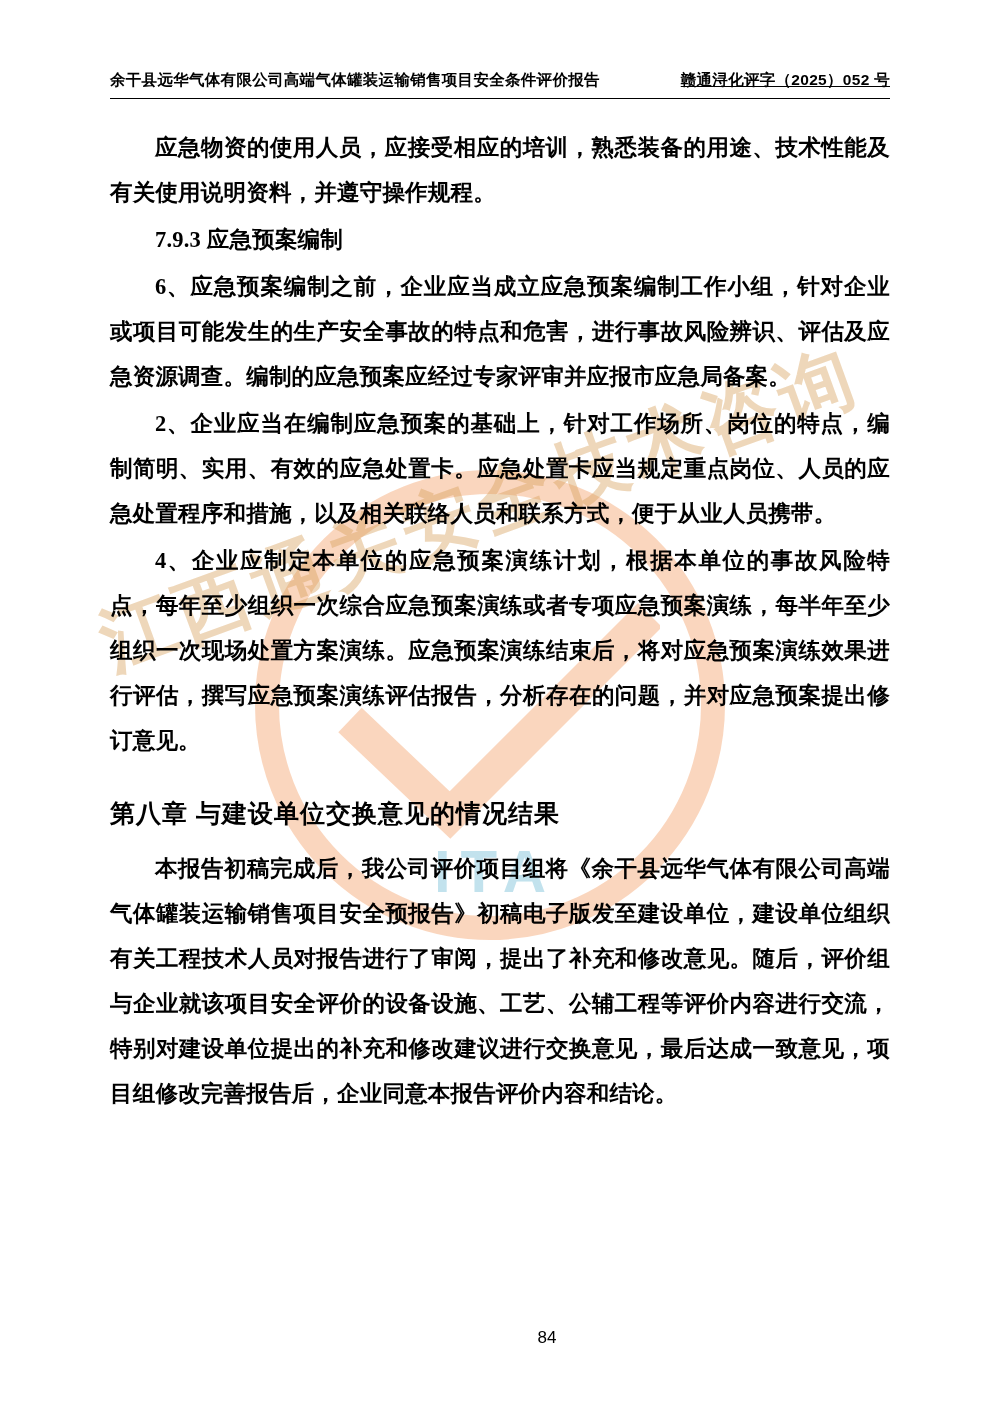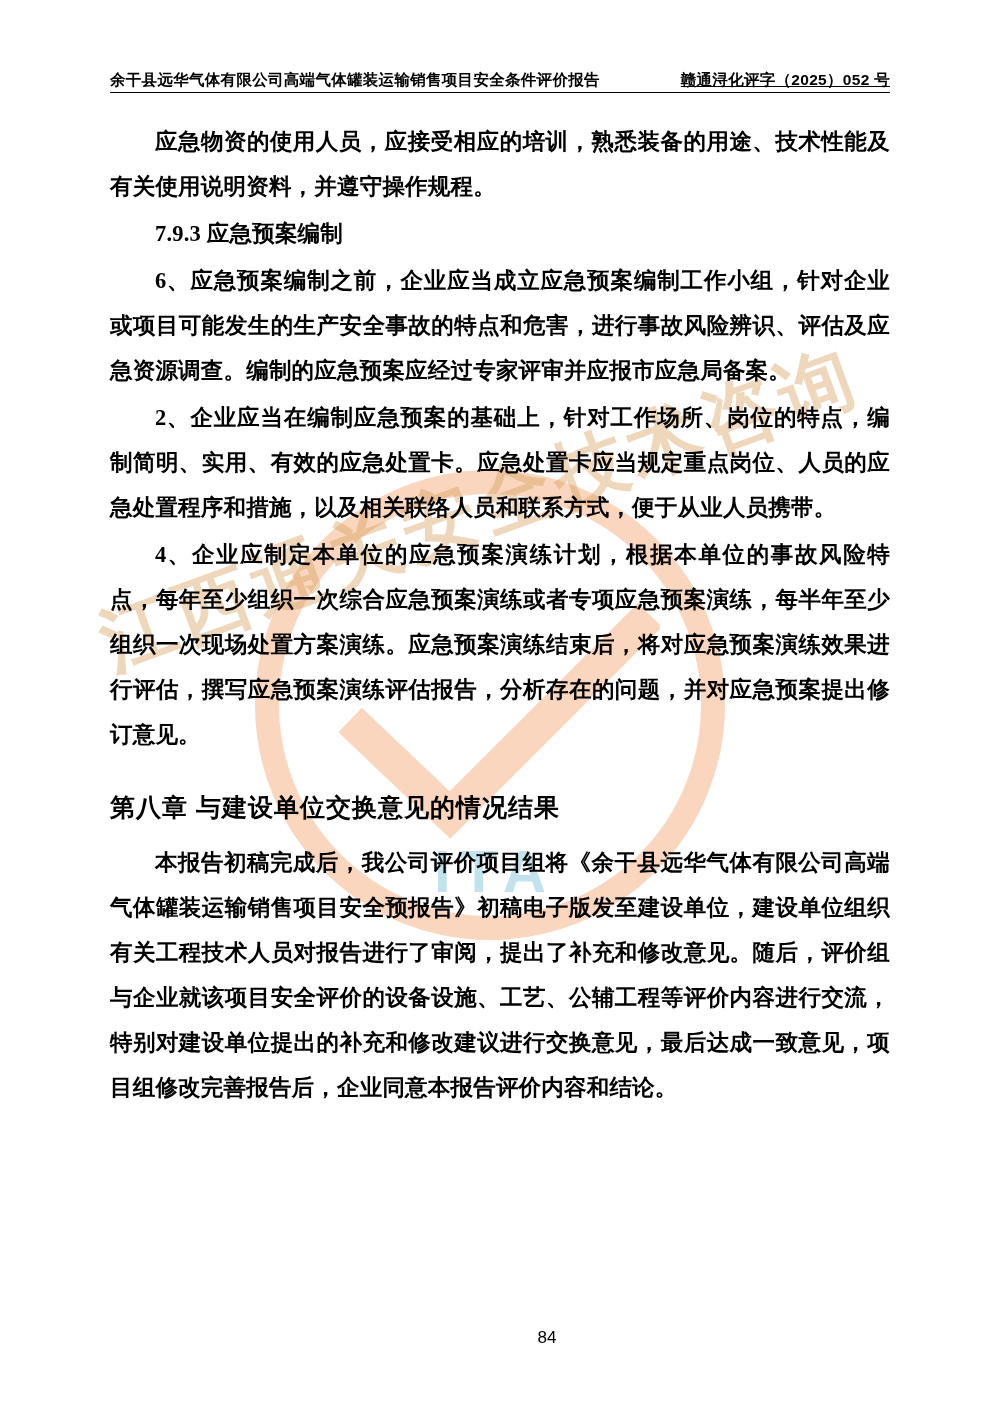--- a/index.html
+++ b/index.html
@@ -83,21 +83,21 @@
   .header {
     position: relative;
     z-index: 10;
     display: flex;
     justify-content: space-between;
     align-items: flex-end;
     font-family: "Liberation Sans", sans-serif;
     font-weight: bold;
     font-size: 15.5px;
     color: #000;
-    padding-bottom: 1px;
+    padding-bottom: 7px;
     border-bottom: 1.6px solid #000;
     letter-spacing: 0.3px;
   }
   .header-left { white-space: nowrap; }
   .header-right { white-space: nowrap; text-decoration: underline; }
 
   
   .content {
     position: relative;
     z-index: 10;

